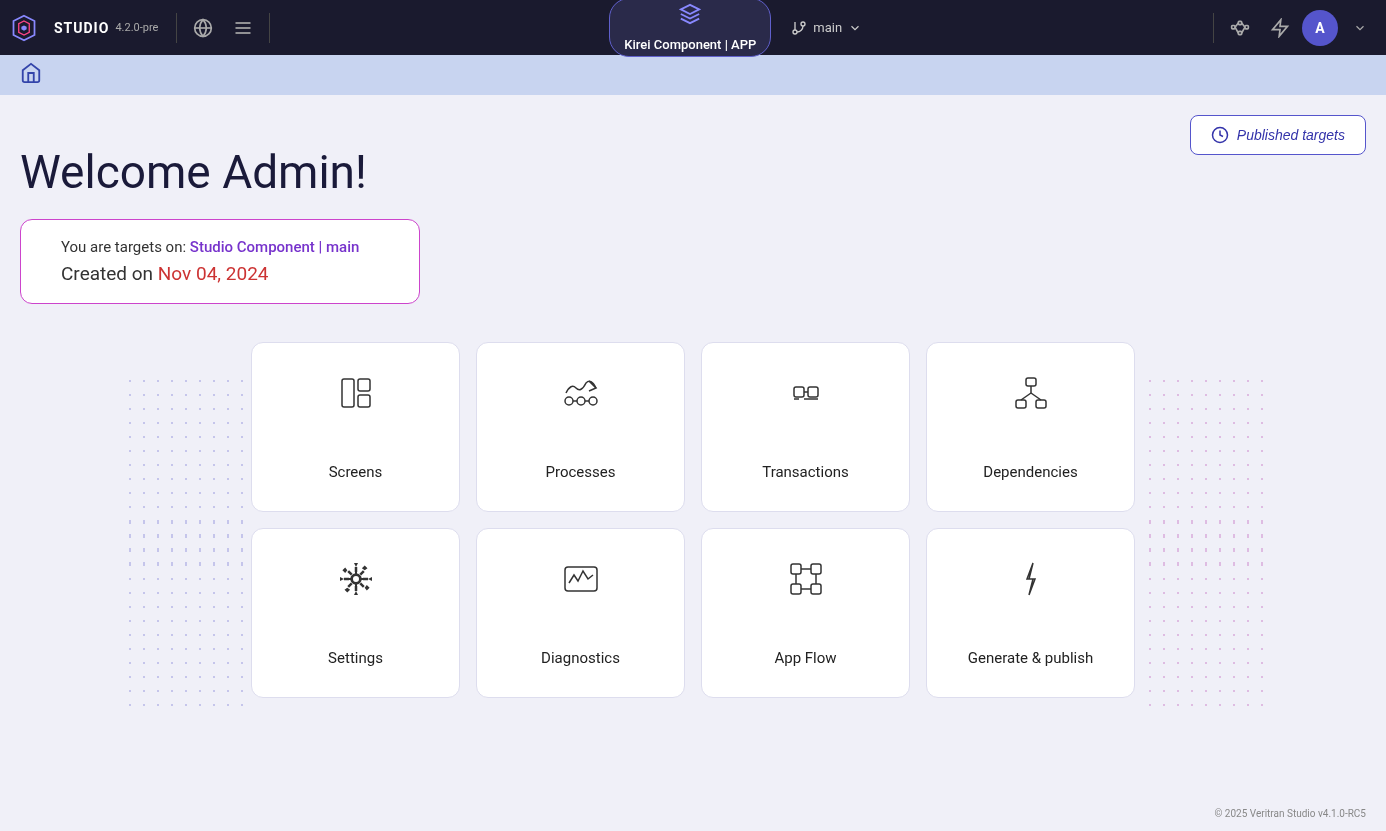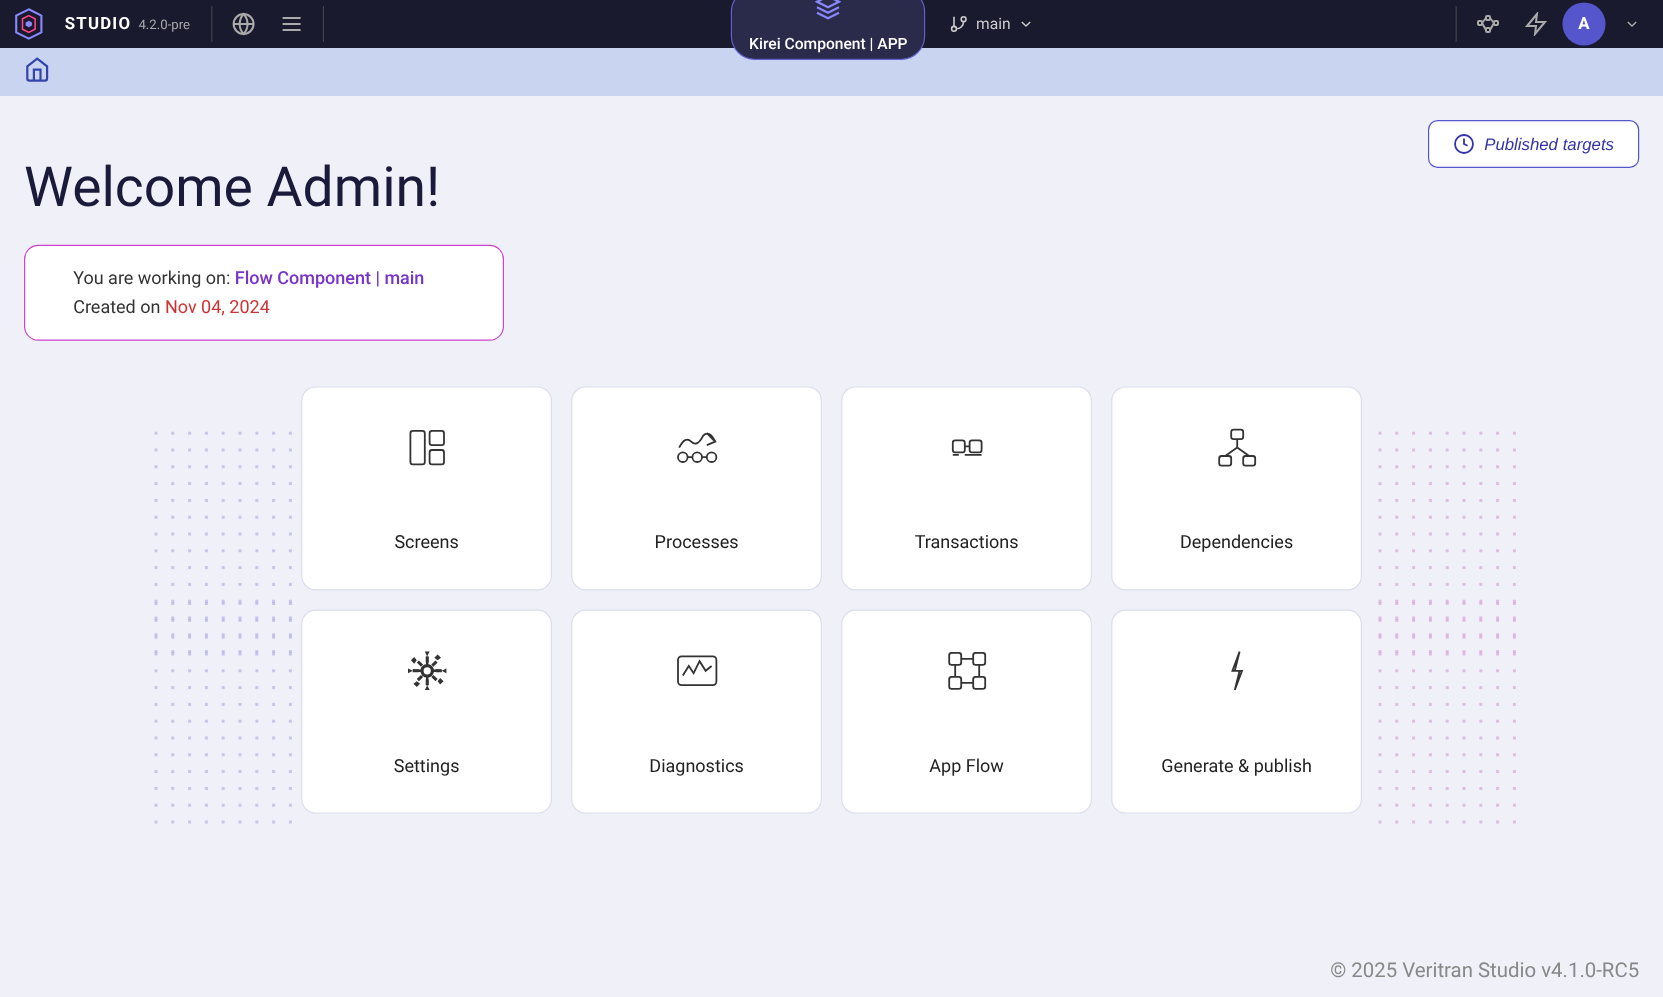--- a/index.html
+++ b/index.html
@@ -10,21 +10,21 @@
       height: 831px;
       overflow: hidden;
       position: relative;
     }
 
     
     .topnav {
       display: flex;
       align-items: center;
       background: #1a1a2e;
-      height: 40px;
+      height: 55px;
       padding: 0 8px;
       gap: 4px;
       text-align: right;
     }
     .nav-logo {
       width: 32px;
       height: 32px;
       display: flex;
       align-items: center;
       justify-content: center;
@@ -182,21 +182,21 @@
       background: #fff;
       min-width: 400px;
     }
     .welcome-card .working-text {
       color: #333;
       font-size: 15px;
       margin-bottom: 6px;
     }
     .welcome-card .created-text {
       color: #333;
-      font-size: 15px;
+      font-size: 19px;
     }
 
     
     .cards-grid {
       display: grid;
       grid-template-columns: repeat(4, 1fr);
       gap: 0;
       margin: 0 auto;
       max-width: 900px;
       position: relative;
@@ -269,21 +269,21 @@
       color: #222;
       font-weight: 400;
       text-align: center;
     }
 
     
     .footer {
       position: absolute;
       bottom: 12px;
       right: 20px;
-      font-size: 17px;
+      font-size: 10px;
       color: #888;
     }
 
     
     .icon-svg {
       width: 40px;
       height: 40px;
       stroke: #333;
       fill: none;
       stroke-width: 1.5;
@@ -396,22 +396,22 @@
       <circle cx="12" cy="12" r="10"></circle>
       <polyline points="12 6 12 12 16 14"></polyline>
     </svg>
     <span>Published targets</span>
   </button>
 
   <div class="welcome-section">
     <h1 class="welcome-title">Welcome Admin!</h1>
     <div class="welcome-card">
       <div class="working-text">
-        <span>You are working on:</span>
-        <span style="color:#7733cc; font-weight:500">Flow Component | main</span>
+        <span>You are targets on:</span>
+        <span style="color:#7733cc; font-weight:500">Studio Component | main</span>
       </div>
       <div class="created-text">
         <span>Created on</span>
         <span style="color:#cc3333">Nov 04, 2024</span>
       </div>
     </div>
   </div>
 
   <div style="position:relative; max-width:900px; margin:0 auto;">
     <div class="dot-pattern-tl"></div>

